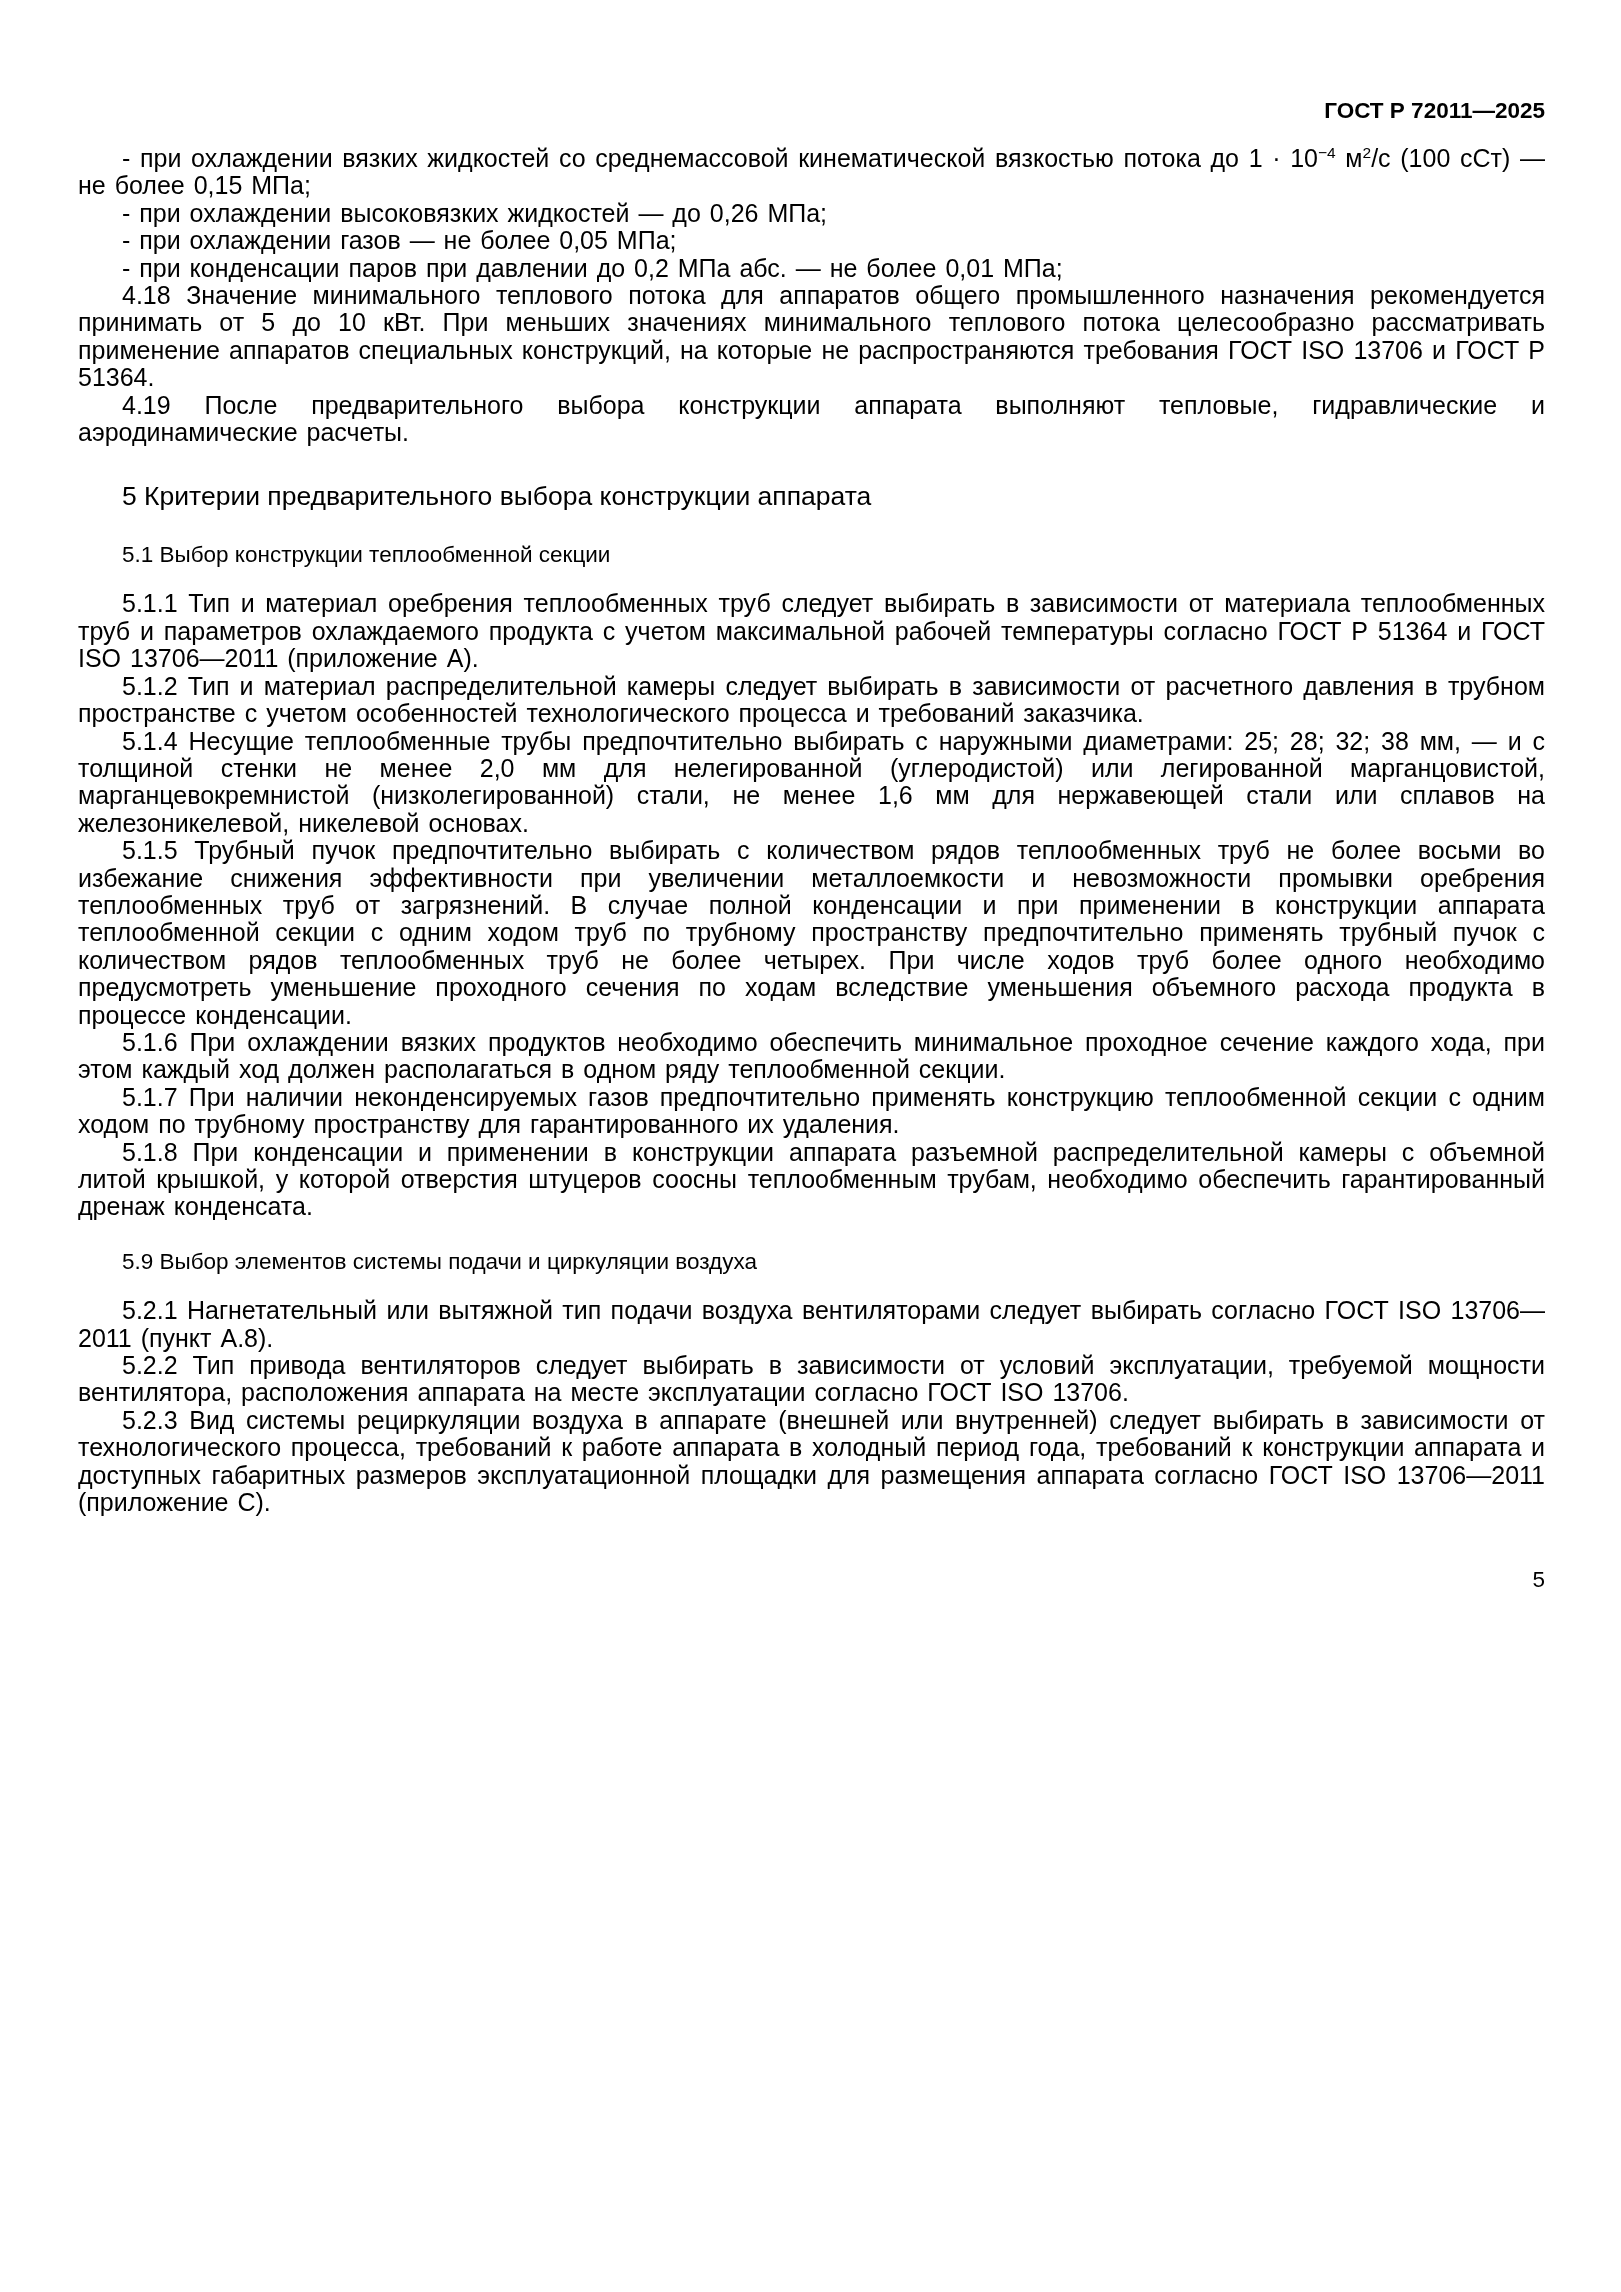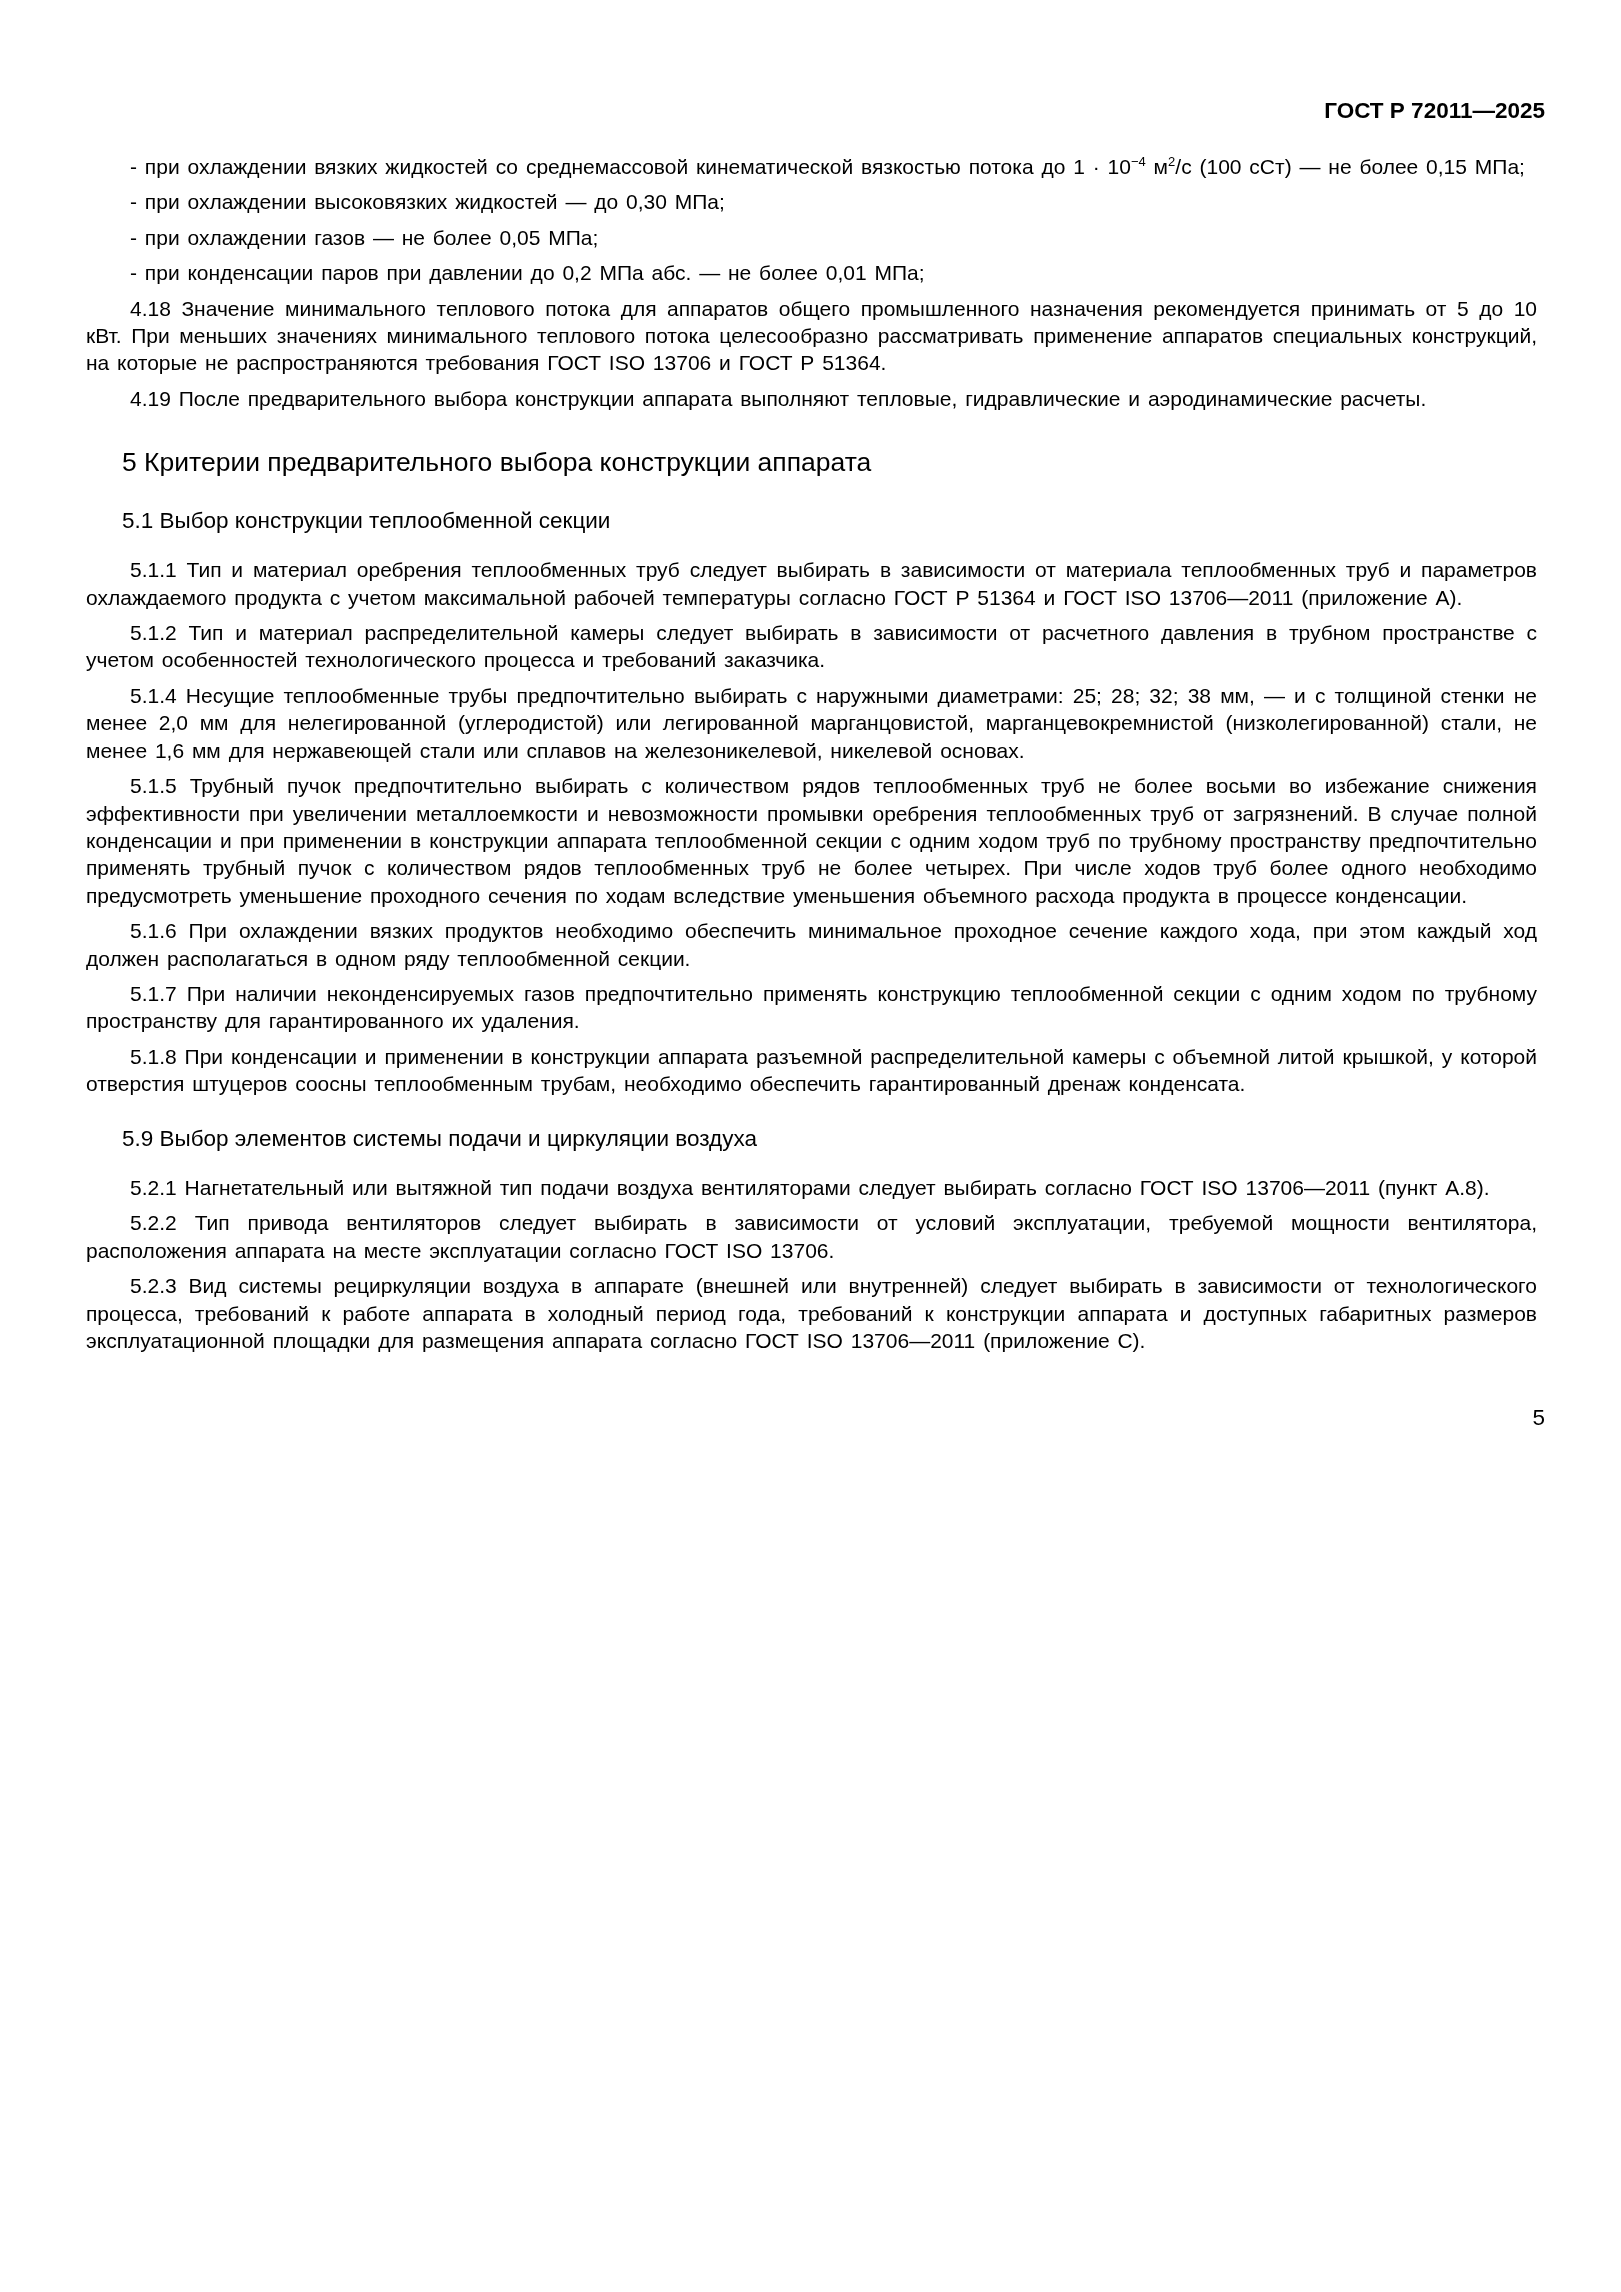--- a/index.html
+++ b/index.html
@@ -27,22 +27,22 @@
     font-size: 22.5px;
     font-weight: bold;
   }
   .content {
     position: absolute;
     top: 145px;
     left: 78px;
     width: 1467px;
   }
   p.para {
-    margin: 8px;
-    font-size: 21px;
+    margin: 0;
+    font-size: 25px;
     line-height: 27.4px;
     text-align: justify;
     text-indent: 44px;
     word-spacing: 2px;
   }
   h1.section-title {
     margin: 35px 0 29px 0;
     padding-left: 44px;
     font-size: 26.5px;
     line-height: 31px;
@@ -72,21 +72,21 @@
 <div class="page">
 
   <div class="doc-header">
     <span>ГОСТ Р 72011—2025</span>
   </div>
 
   <div class="content">
 
     <p class="para"><span>- при охлаждении вязких жидкостей со среднемассовой кинематической вязкостью потока до 1 · 10</span><sup class="sp">−4</sup><span> м</span><sup class="sp">2</sup><span>/с (100 сСт) — не более 0,15 МПа;</span></p>
 
-    <p class="para">- при охлаждении высоковязких жидкостей — до 0,30 МПа;</p>
+    <p class="para">- при охлаждении высоковязких жидкостей — до 0,26 МПа;</p>
     <p class="para">- при охлаждении газов — не более 0,05 МПа;</p>
     <p class="para">- при конденсации паров при давлении до 0,2 МПа абс. — не более 0,01 МПа;</p>
 
     <p class="para">4.18 Значение минимального теплового потока для аппаратов общего промышленного назначения рекомендуется принимать от 5 до 10 кВт. При меньших значениях минимального теплового потока целесообразно рассматривать применение аппаратов специальных конструкций, на которые не распространяются требования ГОСТ ISO 13706 и ГОСТ Р 51364.</p>
     <p class="para">4.19 После предварительного выбора конструкции аппарата выполняют тепловые, гидравлические и аэродинамические расчеты.</p>
 
     <h1 class="section-title">5 Критерии предварительного выбора конструкции аппарата</h1>
 
     <h2 class="sub-title">5.1 Выбор конструкции теплообменной секции</h2>
 

